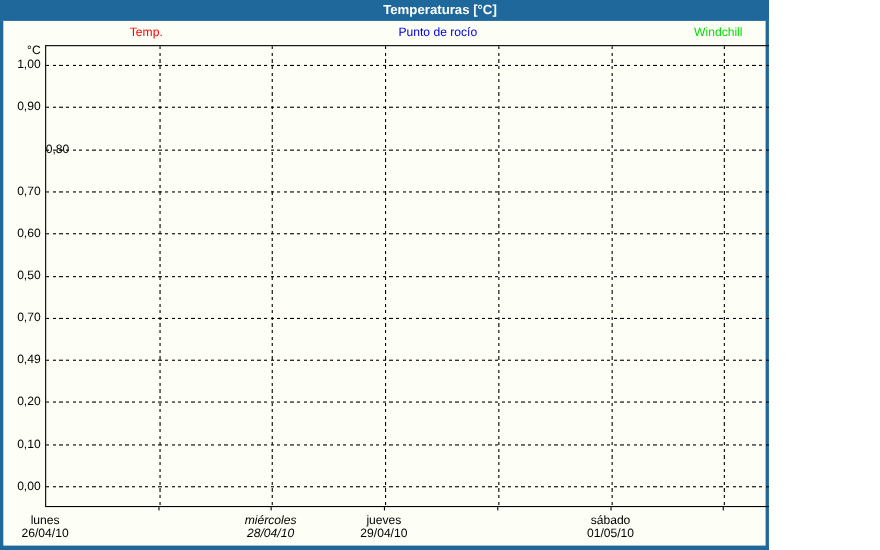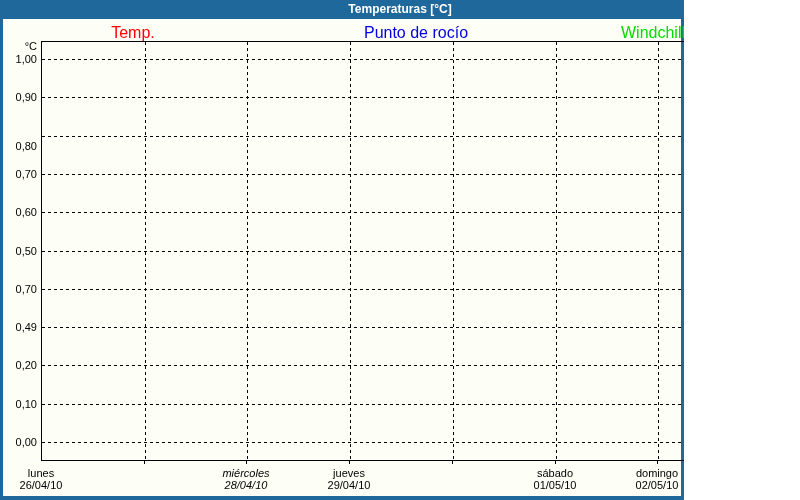--- a/index.html
+++ b/index.html
@@ -3,33 +3,34 @@
 <meta charset="utf-8">
 <style>
   html, body { margin: 0; padding: 0; }
   #app {
     position: relative;
     width: 684px;
     height: 500px;
     background: #fdfef6;
     font-family: "Liberation Sans", sans-serif;
     overflow: hidden;
+    padding-left: 15px;
   }
   .chrome { background: #1e689b; position: absolute; }
   .titlebar {
     top: 0; left: 0; width: 800px; height: 19px;
     color: #ffffff; font-weight: bold; font-size: 12px;
     text-align: center; line-height: 19px;
   }
   .frame-left   { top: 19px; left: 0; width: 3px; bottom: 0; }
   .frame-right  { top: 19px; right: 0; width: 3px; bottom: 0; }
   .frame-bottom { left: 0; right: 0; bottom: 0; height: 4px; }
   .legend-item {
     position: absolute; top: 24px; width: 160px;
-    font-size: 16px; text-align: center; white-space: nowrap;
+    font-size: 11px; text-align: center; white-space: nowrap;
   }
   #plot {
     position: absolute; left: 41px; top: 41px;
     width: 720px; height: 420px;
     border: 1px solid #000000; box-sizing: border-box;
   }
   .hgrid {
     position: absolute; left: 0; width: 718px; height: 1px;
     background: repeating-linear-gradient(to right, #000 0 3px, transparent 3px 6px);
   }
@@ -53,21 +54,21 @@
 
 <div id="app" style="background: rgb(253, 254, 246);">
   <div class="chrome titlebar" style="background: rgb(30, 104, 155);">
     <span>Temperaturas [°C]</span>
   </div>
   <div class="chrome frame-left" style="background: rgb(30, 104, 155);"></div>
   <div class="chrome frame-right" style="background: rgb(30, 104, 155);"></div>
   <div class="chrome frame-bottom" style="background: rgb(30, 104, 155);"></div>
 
   <div class="legend-item" style="left: 53px; color: rgb(255, 0, 0);">Temp.</div>
-  <div class="legend-item" style="left: 336px; color: rgb(0, 0, 224); text-align: center;">Punto de rocío</div>
+  <div class="legend-item" style="left: 318px; color: rgb(0, 0, 224); text-align: center;">Punto de rocío</div>
   <div class="legend-item" style="left: 573px; color: rgb(0, 220, 0);">Windchill</div>
 
   <div class="ylabel" style="top:40px">°C</div>
 
   <div id="plot">
       <div class="hgrid" style="top: 17px;"></div>
       <div class="hgrid" style="top: 55px;"></div>
       <div class="hgrid" style="top: 94px;"></div>
       <div class="hgrid" style="top: 132px;"></div>
       <div class="hgrid" style="top: 170px;"></div>
@@ -79,21 +80,21 @@
       <div class="hgrid" style="top: 400px;"></div>
       <div class="vgrid" style="left: 103px;"></div>
       <div class="vgrid" style="left: 205px;"></div>
       <div class="vgrid" style="left: 308px;"></div>
       <div class="vgrid" style="left: 411px;"></div>
       <div class="vgrid" style="left: 514px;"></div>
       <div class="vgrid" style="left: 616px;"></div>
     </div>
 <div class="ylabel" style="top: 53px;">1,00</div>
     <div class="ylabel" style="top: 91px;">0,90</div>
-    <div class="ylabel" style="top: 140px;">0,80</div>
+    <div class="ylabel" style="top: 130px; margin-left: 26px;">0,80</div>
     <div class="ylabel" style="top: 168px;">0,70</div>
     <div class="ylabel" style="top: 206px;">0,60</div>
     <div class="ylabel" style="top: 245px;">0,50</div>
     <div class="ylabel" style="top: 283px;">0,70</div>
     <div class="ylabel" style="top: 321px;">0,49</div>
     <div class="ylabel" style="top: 359px;">0,20</div>
     <div class="ylabel" style="top: 398px;">0,10</div>
     <div class="ylabel" style="top: 436px;">0,00</div>
     <div class="xlabel" style="left: -9px;">
       <div>lunes</div>
@@ -110,17 +111,13 @@
       <div>jueves</div>
       <div>29/04/10</div>
     </div>
     <div class="xtick" style="left: 452px;"></div>
     <div class="xtick" style="left: 555px;"></div>
     <div class="xlabel" style="left: 505px;">
       <div>sábado</div>
       <div>01/05/10</div>
     </div>
     <div class="xtick" style="left: 657px;"></div>
-    <div class="xlabel" style="left: 607px;">
-      <div>domingo</div>
-      <div>02/05/10</div>
-    </div>
   </div>
 
 </body></html>

